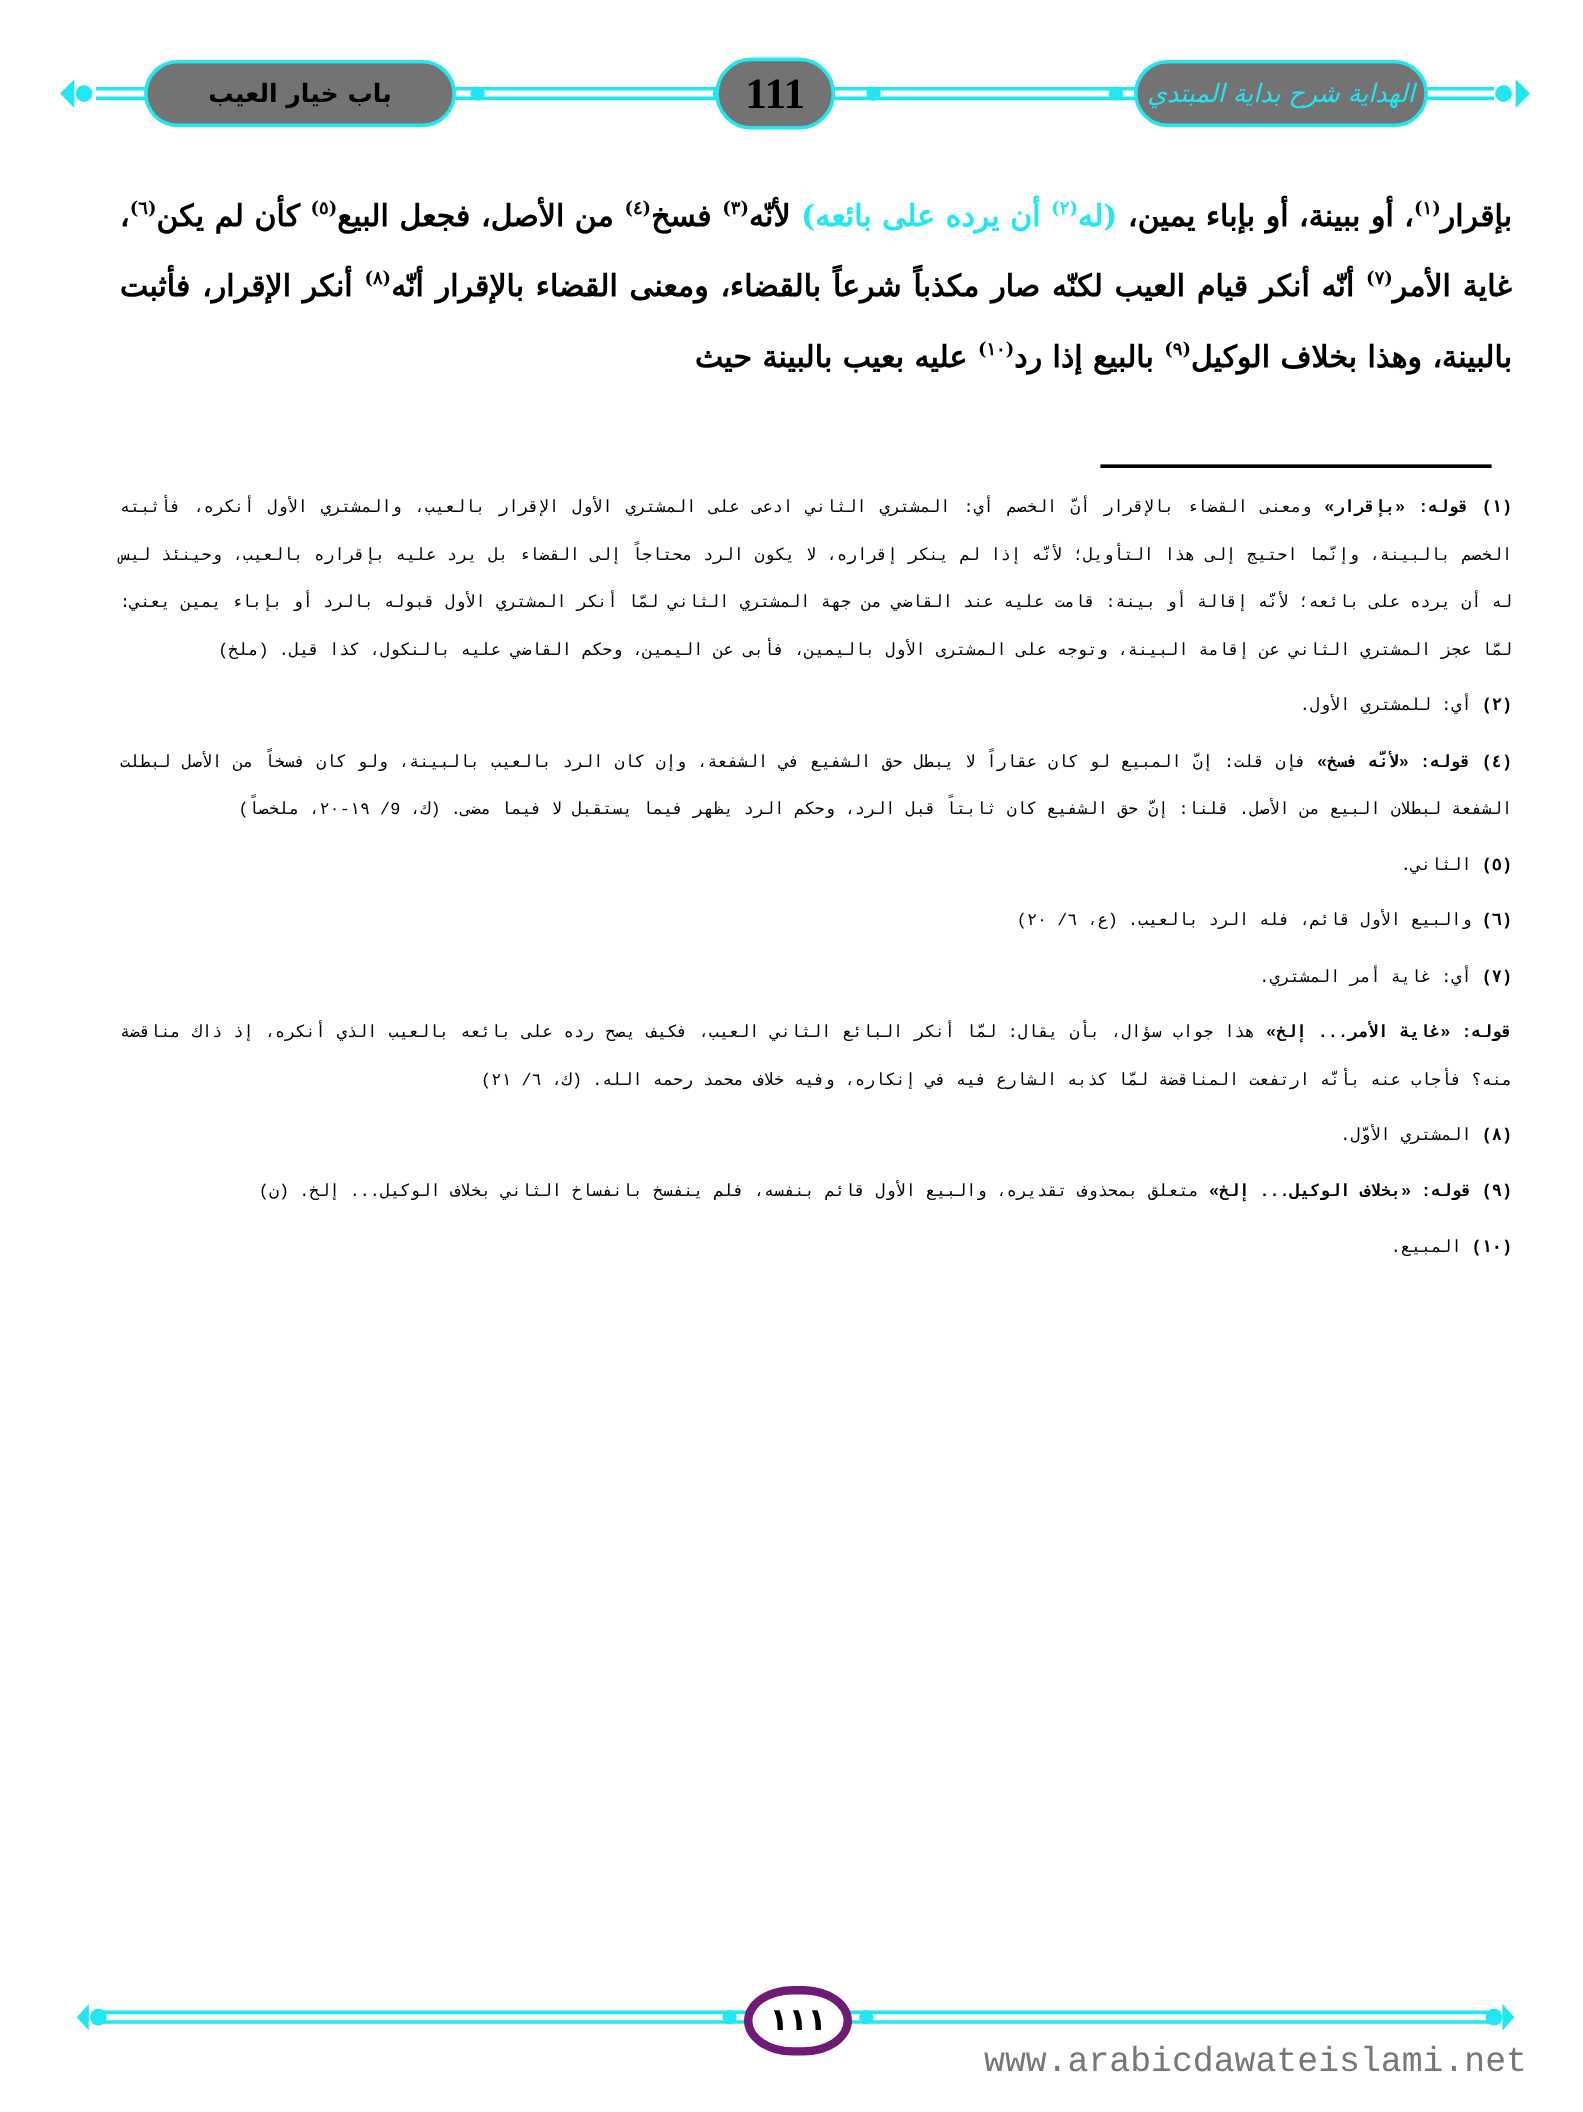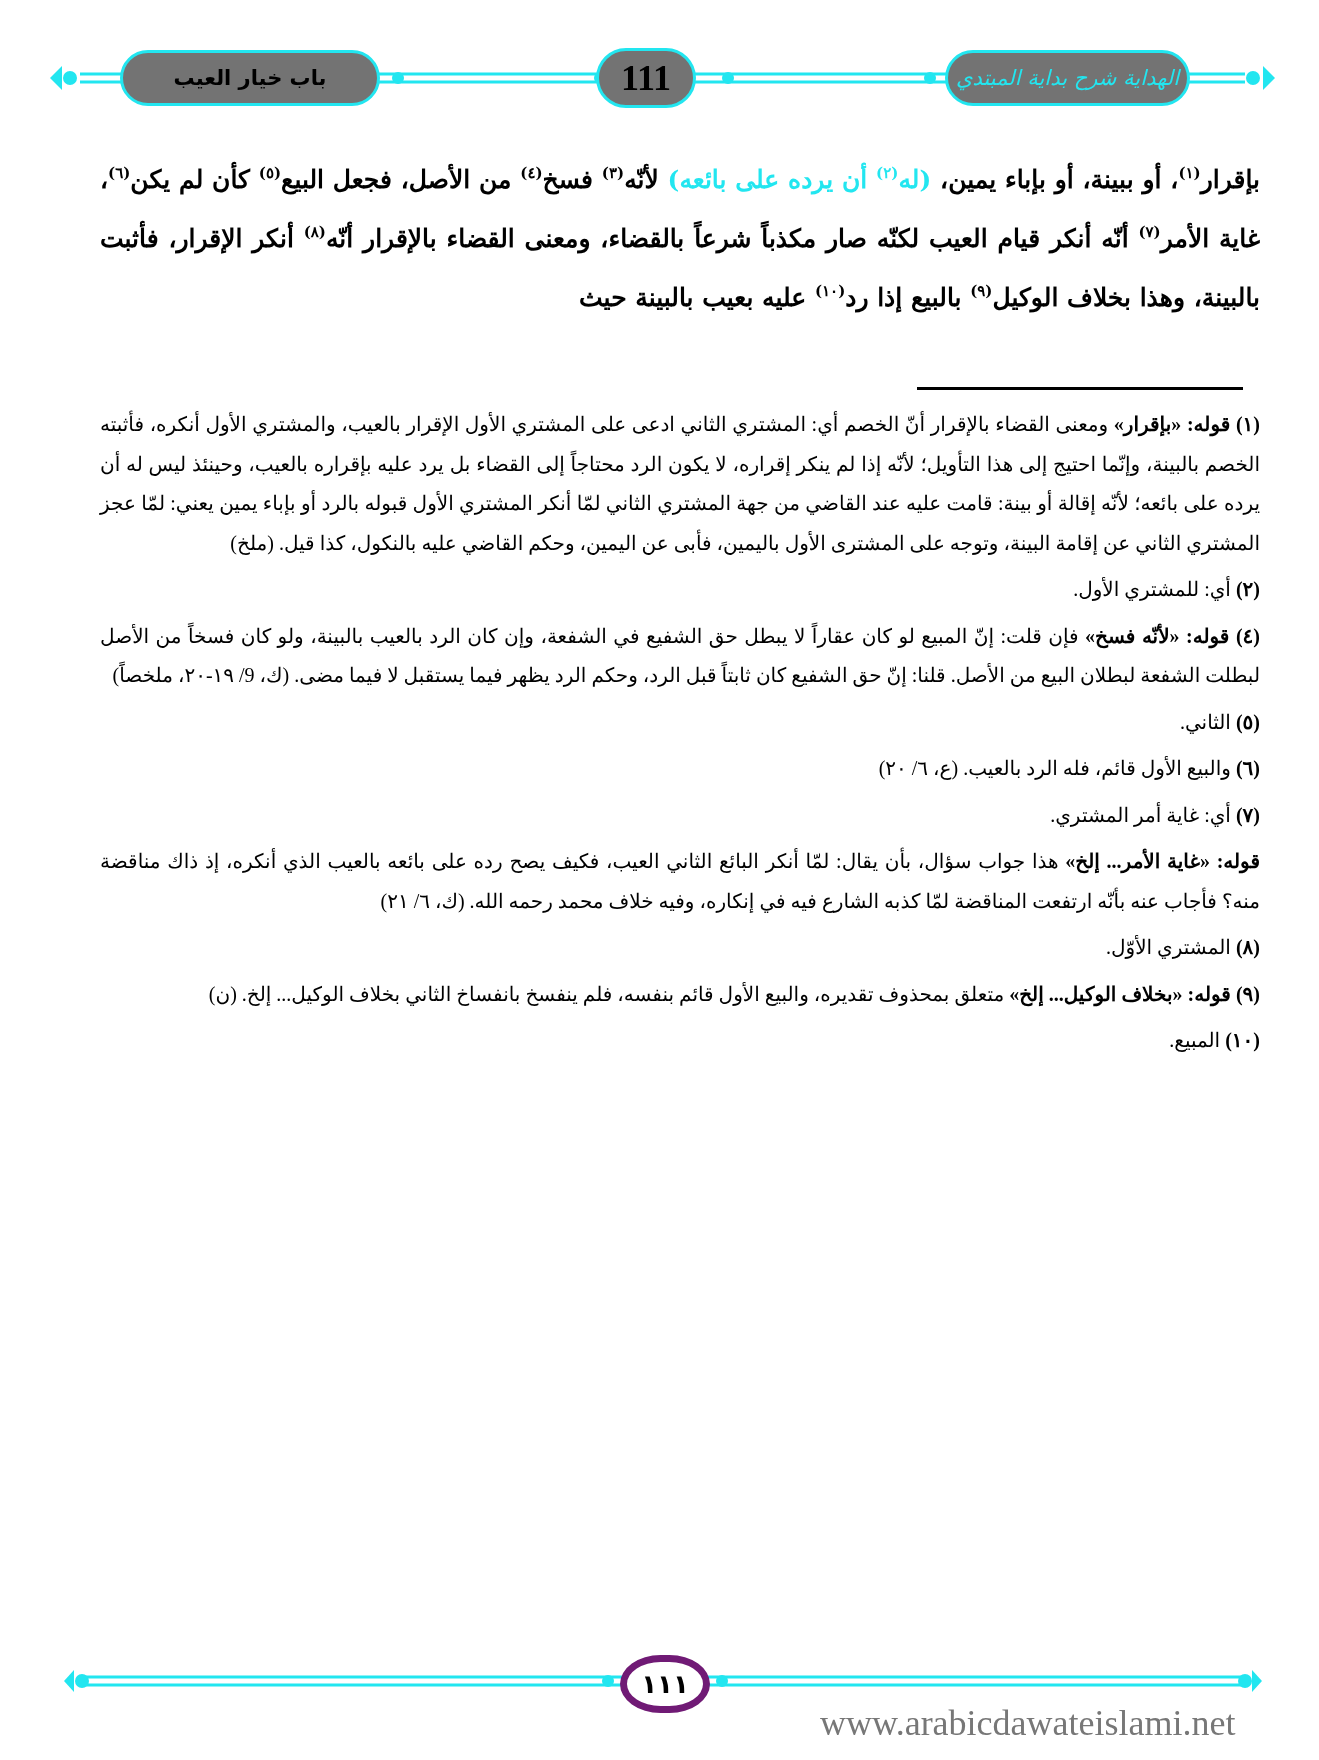--- a/index.html
+++ b/index.html
@@ -22,35 +22,35 @@
     .main { position: absolute; left: 100px; top: 150px; width: 1160px; direction: rtl;
             font-family: "DejaVu Serif", serif; font-weight: bold; font-size: 25px; line-height: 59px;
             text-align: justify; }
     .main sup, .fn sup { font-size: 15px; line-height: 0; vertical-align: 10px; }
     .hl { color: #22e6f0; }
 
     .rule { position: absolute; left: 917px; top: 387px; width: 326px; height: 3px; background: #000; }
 
     
     .fn { position: absolute; left: 100px; top: 405px; width: 1160px; direction: rtl;
-          font-family: Liberation Serif, serif; font-weight: bold; font-size: 20px; line-height: 39.5px; }
+          font-family: Liberation Mono, monospace; font-weight: bold; font-size: 14px; line-height: 39.5px; }
     .fn-item { margin: 0 0 7px 0; padding-right: 0; text-align: justify; }
     .fn-num { font-weight: bold; }
     .fn-kw { font-weight: bold; }
     .fn-body { font-weight: normal; }
 
     
     .ftr { position: absolute; left: 0; top: 1610px; width: 1319px; height: 100px; }
     .ftr svg { position: absolute; left: 0; top: 0; }
     .ftr-page { position: absolute; left: 620px; top: 45px; width: 90px; height: 58px;
                 border: 7px solid #701a75; border-radius: 45% / 50%; box-sizing: border-box; background: #fff;
                 display: flex; align-items: center; justify-content: center;
                 font-family: "DejaVu Sans", sans-serif; font-size: 26px; font-weight: bold; direction: rtl; text-align: right; }
-    .watermark { position: absolute; left: 820px; top: 1702px; font-family: Liberation Serif, serif;
-                 font-size: 36px; color: #777; letter-spacing: 0px; }
+    .watermark { position: absolute; left: 820px; top: 1702px; font-family: Liberation Mono, monospace;
+                 font-size: 29px; color: #777; letter-spacing: 0px; }
   </style>
 </head>
 <body>
 
 <div class="hdr">
   <svg width="1319" height="130">
     <g stroke="#22e6f0" fill="none" stroke-width="3">
       <line x1="80" y1="74" x2="1245" y2="74"></line>
       <line x1="80" y1="82" x2="1245" y2="82"></line>
     </g>

